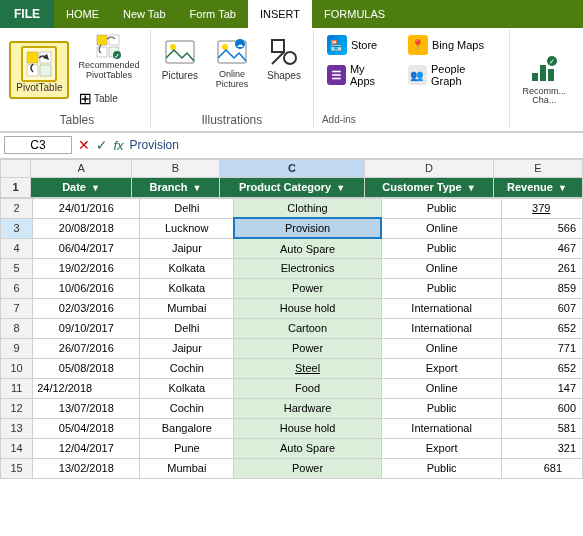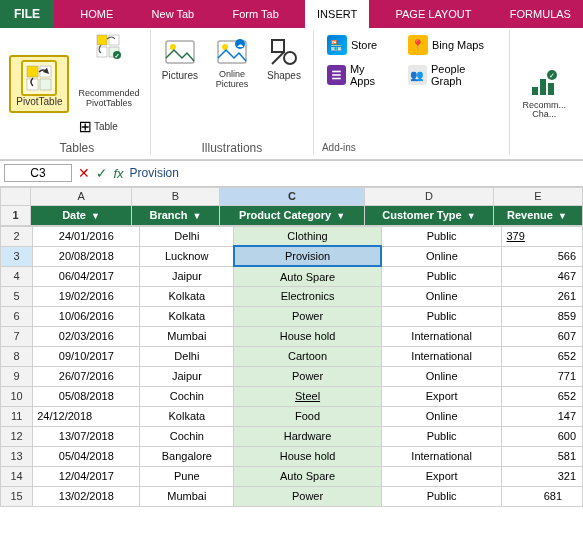--- a/index.html
+++ b/index.html
@@ -2,21 +2,21 @@
 <html><head>
   <meta charset="utf-8">
   <style>
     * { box-sizing: border-box; margin: 0; padding: 0; }
     body { font-family: 'Segoe UI', Arial, sans-serif; font-size: 12px; background: #fff; width: 583px; height: 536px; overflow: hidden; }
 
     
     .ribbon { background: #fff; border-bottom: 1px solid #ccc; }
 
     
-    .tab-bar { display: flex; align-items: stretch; background: #be185d; height: 28px; justify-content: space-between; }
+    .tab-bar { display: flex; align-items: stretch; background: #4d7c0f; height: 28px; }
     .tab-bar .file-tab { background: #217346; color: #fff; font-weight: bold; padding: 0 14px; display: flex; align-items: center; font-size: 12px; cursor: pointer; }
     .tab-item { color: #fff; font-size: 11px; padding: 0 12px; display: flex; align-items: center; cursor: pointer; }
     .tab-item.active { background: #fff; color: #000; font-weight: normal; }
 
     
     .ribbon-body { display: flex; align-items: stretch; padding: 2px 4px 4px 4px; background: #fff; border-bottom: 1px solid #d0d0d0; min-height: 78px; }
     .ribbon-group { display: flex; flex-direction: column; align-items: center; border-right: 1px solid #e0e0e0; padding: 0 8px; min-width: 60px; }
     .ribbon-group-label { font-size: 12px; color: #555; margin-top: auto; padding-top: 2px; text-align: center; }
     .ribbon-items { display: flex; align-items: center; gap: 4px; flex: 1; }
     .ribbon-btn-large { display: flex; flex-direction: column; align-items: center; justify-content: center; cursor: pointer; padding: 3px 5px; border: 1px solid transparent; border-radius: 3px; min-width: 46px; }
@@ -68,21 +68,20 @@
 </head>
 <body>
 
 <div class="ribbon">
   <div class="tab-bar">
     <div class="file-tab">FILE</div>
     <div class="tab-item">HOME</div>
     <div class="tab-item">New Tab</div>
     <div class="tab-item">Form Tab</div>
     <div class="tab-item active">INSERT</div>
-    <div class="tab-item">PAGE LAYOUT</div>
     <div class="tab-item">FORMULAS</div>
   </div>
 
   <div class="ribbon-body">
 
     <div class="ribbon-group">
       <div class="ribbon-items">
 
         <div class="ribbon-btn-large active">
           <div class="icon-box">
@@ -112,21 +111,21 @@
                 <rect x="1" y="1" width="10" height="10" fill="#ffd700" stroke="#999" stroke-width="0.5"></rect>
                 <rect x="13" y="1" width="10" height="10" fill="#fff" stroke="#999" stroke-width="0.5"></rect>
                 <rect x="1" y="13" width="10" height="10" fill="#fff" stroke="#999" stroke-width="0.5"></rect>
                 <rect x="13" y="13" width="10" height="10" fill="#e8f8e8" stroke="#999" stroke-width="0.5"></rect>
                 <path d="M11 5 Q16 1 19 5" stroke="#555" stroke-width="1.2" fill="none"></path>
                 <path d="M5 11 Q1 16 5 19" stroke="#555" stroke-width="1.2" fill="none"></path>
                 <circle cx="21" cy="21" r="4" fill="#217346"></circle>
                 <text x="21" y="24" text-anchor="middle" fill="#fff" font-size="6" font-weight="bold">✓</text>
               </svg>
             </div>
-            <div class="btn-label" style="font-size:9px;line-height:1.1;text-align:center;margin-top:28px;">Recommended<br>PivotTables</div>
+            <div class="btn-label" style="font-size:9px;line-height:1.1;text-align:center;">Recommended<br>PivotTables</div>
           </div>
           <div class="ribbon-btn-small" style="flex-direction:row;align-items:center;gap:2px;">
             <div style="font-size:16px;">⊞</div>
             <div class="btn-label">Table</div>
           </div>
         </div>
       </div>
       <div class="ribbon-group-label">Tables</div>
     </div>
 
@@ -257,21 +256,21 @@
       <col style="width:90px">
       <col style="width:60px">
     </colgroup>
     <tbody id="data-tbody">
     <tr>
           <td>2</td>
           <td style="text-align: center;">24/01/2016</td>
           <td style="text-align: center;">Delhi</td>
           <td style="text-align: center; background: rgb(218, 238, 218);">Clothing</td>
           <td style="text-align: center;">Public</td>
-          <td style="text-align: left; padding-right: 6px; text-decoration: underline;">379</td>
+          <td style="text-align: center; padding-right: 6px; text-decoration: underline;">379</td>
         </tr>
         <tr>
           <td style="background: rgb(208, 232, 248);">3</td>
           <td style="text-align: center;">20/08/2018</td>
           <td style="text-align: center;">Lucknow</td>
           <td style="text-align: center; background: rgb(184, 212, 232); border-width: 2px; border-style: solid; border-color: rgb(30, 120, 200);">Provision</td>
           <td style="text-align: center;">Online</td>
           <td style="text-align: right; padding-right: 6px;">566</td>
         </tr>
         <tr>

